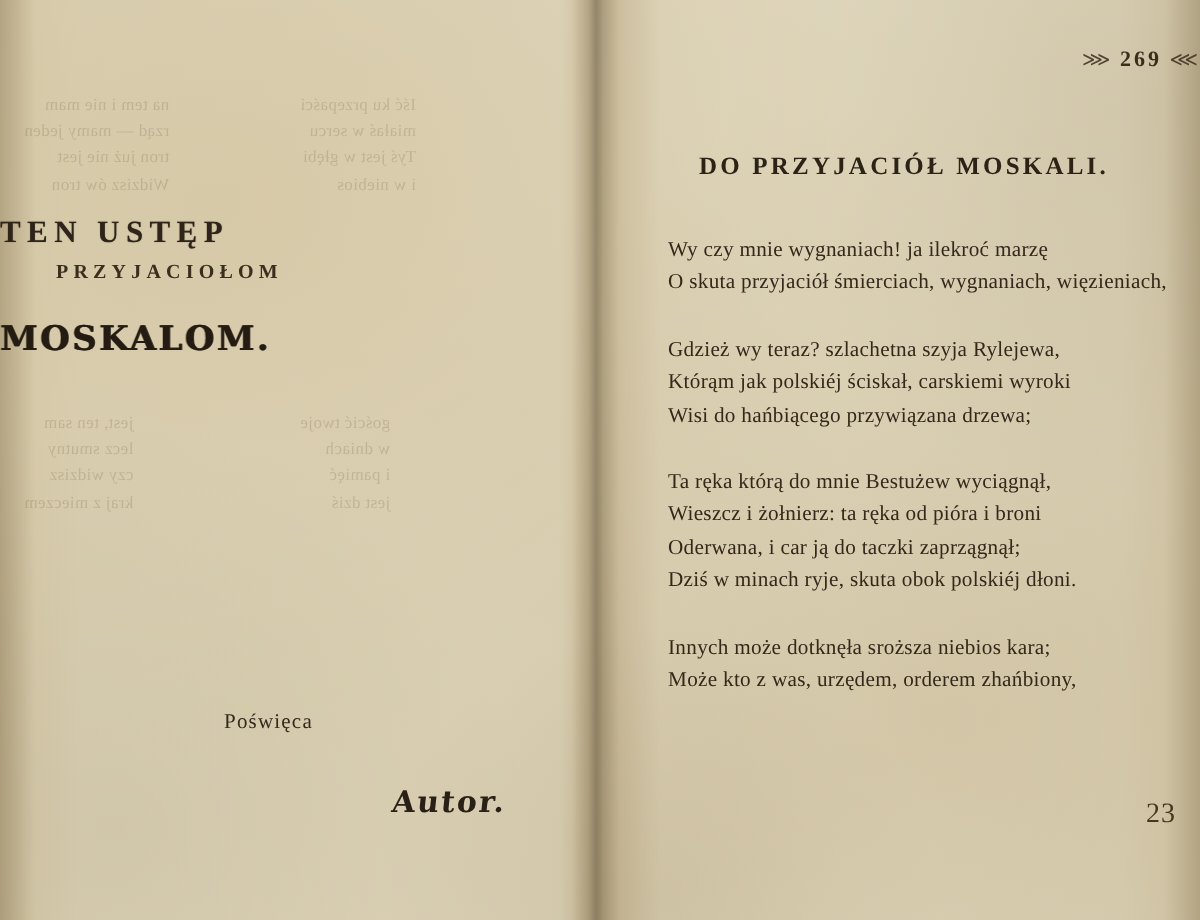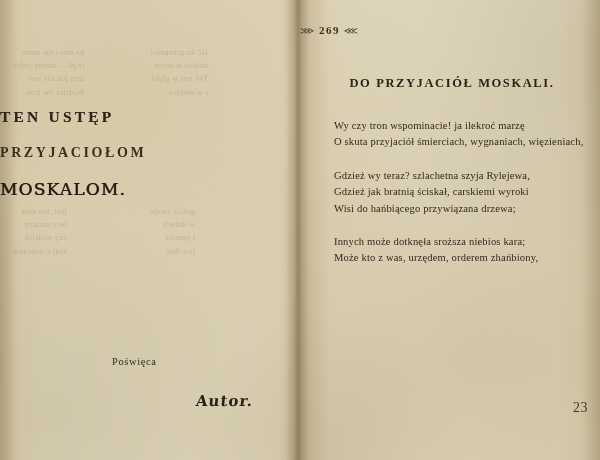--- a/index.html
+++ b/index.html
@@ -95,30 +95,31 @@
   }
   .ten-ustep {
     font-family: "Liberation Serif", serif;
     font-size: 15.5px;
     letter-spacing: 3.2px;
     font-weight: 700;
     color: #2e241a;
     text-shadow: 0 0 0.6px rgba(46,36,26,0.45);
   }
   .przyjaciolom {
-    margin-top: 19px;
-    font-size: 14px;
+    margin-top: 5px;
+    font-size: 10px;
     letter-spacing: 2.6px;
     font-weight: 700;
     color: #3a2e1f;
+    padding-left: 28px;
   }
   .moskalom {
     margin-top: 18px;
     font-size: 17px;
-    font-weight: 400;
+    font-weight: 700;
     letter-spacing: 1.2px;
     color: #241c12;
     font-family: "DejaVu Serif", serif;
     text-shadow: 0.4px 0 0 rgba(36,28,18,0.8), -0.4px 0 0 rgba(36,28,18,0.35);
   }
   .poswieca {
     position: absolute;
     left: 112px;
     top: 356px;
     font-size: 10.5px;
@@ -135,21 +136,21 @@
     letter-spacing: 1px;
     color: #2a2116;
     transform: skewX(-6deg);
   }
 
   
   .page-number-wrap {
     position: absolute;
     top: 24px;
     left: 0; right: 0;
-    text-align: left;
+    text-align: right;
     color: #3a2e1d;
     font-size: 11px;
     letter-spacing: 1px;
   }
   .pn-orn { font-size: 10px; opacity: 0.85; }
   .pn-num { font-weight: 700; letter-spacing: 1.5px; }
 
   .poem-title {
     position: absolute;
     top: 76px;
@@ -236,27 +237,33 @@
     <div class="page-number-wrap">
       <span class="pn-orn">⋙</span>
       <span class="pn-num">269</span>
       <span class="pn-orn">⋘</span>
     </div>
 
     <div class="poem-title">DO PRZYJACIÓŁ MOSKALI.</div>
 
     <div class="stanzas">
       <div class="stanza">
-        <div class="vline">Wy czy tron wspominacie! ja ilekroć marzę</div>
+        <div class="vline">Wy czy mnie wygnaniach! ja ilekroć marzę</div>
         <div class="vline">O skuta przyjaciół śmierciach, wygnaniach, więzieniach,</div>
       </div>
       <div class="stanza">
         <div class="vline">Gdzież wy teraz? szlachetna szyja Rylejewa,</div>
-        <div class="vline">Gdzież jak bratnią ściskał, carskiemi wyroki</div>
+        <div class="vline">Którąm jak polskiéj ściskał, carskiemi wyroki</div>
         <div class="vline">Wisi do hańbiącego przywiązana drzewa;</div>
+      </div>
+      <div class="stanza">
+        <div class="vline">Ta ręka którą do mnie Bestużew wyciągnął,</div>
+        <div class="vline">Wieszcz i żołnierz: ta ręka od pióra i broni</div>
+        <div class="vline">Oderwana, i car ją do taczki zaprzągnął;</div>
+        <div class="vline">Dziś w minach ryje, skuta obok polskiéj dłoni.</div>
       </div>
       <div class="stanza">
         <div class="vline">Innych może dotknęła sroższa niebios kara;</div>
         <div class="vline">Może kto z was, urzędem, orderem zhańbiony,</div>
       </div>
     </div>
 
     <div class="signature">23</div>
   </div>
 

